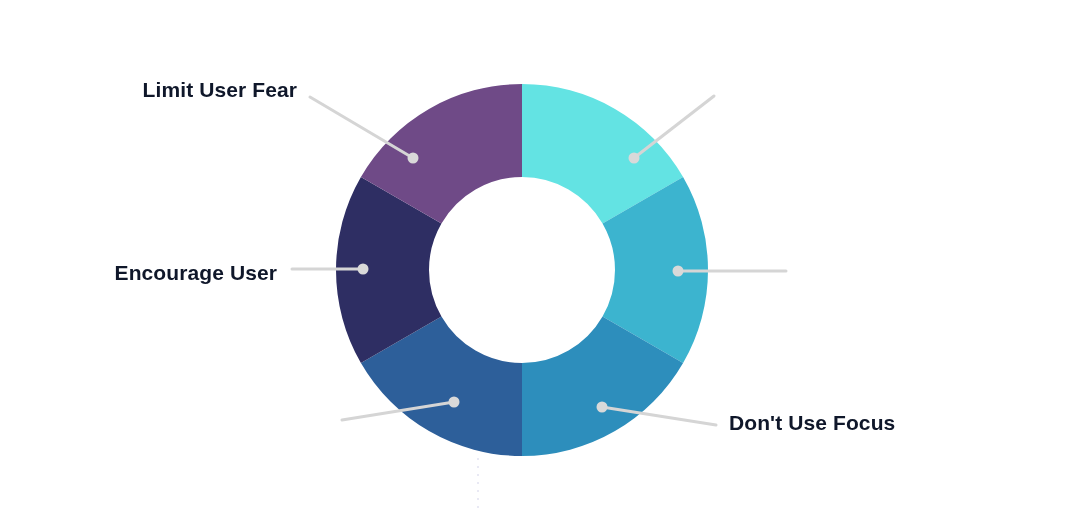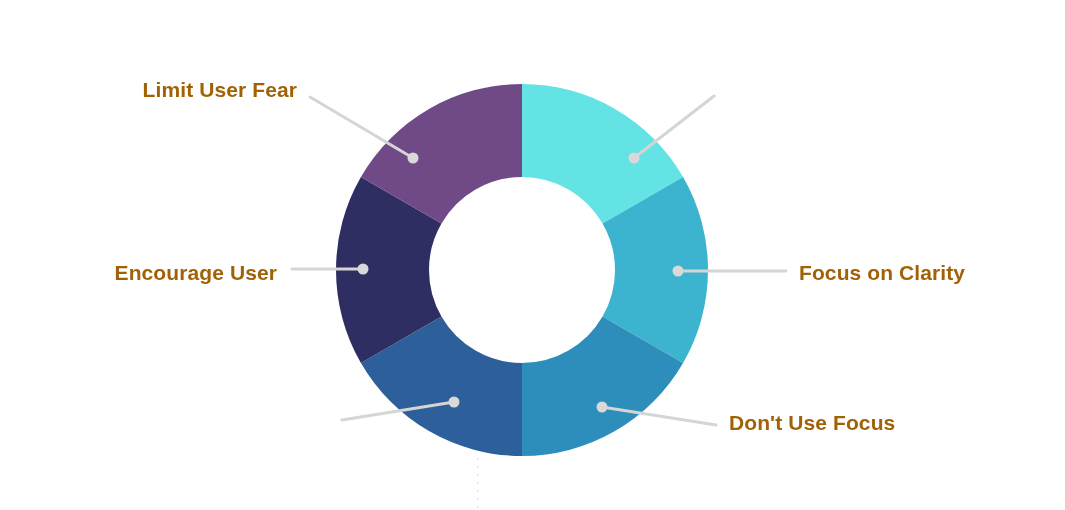--- a/index.html
+++ b/index.html
@@ -22,21 +22,21 @@
     left: 0;
     top: 0;
     width: 1065px;
     height: 510px;
   }
   .seg-label {
     position: absolute;
     font-family: "Liberation Sans", sans-serif;
     font-size: 21px;
     font-weight: 700;
-    color: #a16207;
+    color: #0f172a;
     letter-spacing: 0.1px;
     white-space: nowrap;
     line-height: 1;
   }
   .label-right { text-align: left; }
   .label-left  { text-align: right; }
 </style>
 </head>
 <body>
 
@@ -64,21 +64,20 @@
         <circle cx="678" cy="271" r="5.5" fill="#d9d9d9"></circle>
         <circle cx="602" cy="407" r="5.5" fill="#d9d9d9"></circle>
         <circle cx="454" cy="402" r="5.5" fill="#d9d9d9"></circle>
         <circle cx="363" cy="269" r="5.5" fill="#d9d9d9"></circle>
         <circle cx="413" cy="158" r="5.5" fill="#d9d9d9"></circle>
       </g>
     <line x1="478" y1="458" x2="478" y2="508" stroke="#e9e9f4" stroke-width="2" stroke-dasharray="2 6"></line>
   </svg>
 
 
-  <div class="seg-label label-right" style="left:799px; top:262px;">Focus on Clarity</div>
 
   <div class="seg-label label-right" style="left:729px; top:412px;">Don't Use Focus</div>
 
 
   <div class="seg-label label-left" style="right:788px; top:262px;">Encourage User</div>
 
   <div class="seg-label label-left" style="right:768px; top:79px;">Limit User Fear</div>
 
 </div>
 

